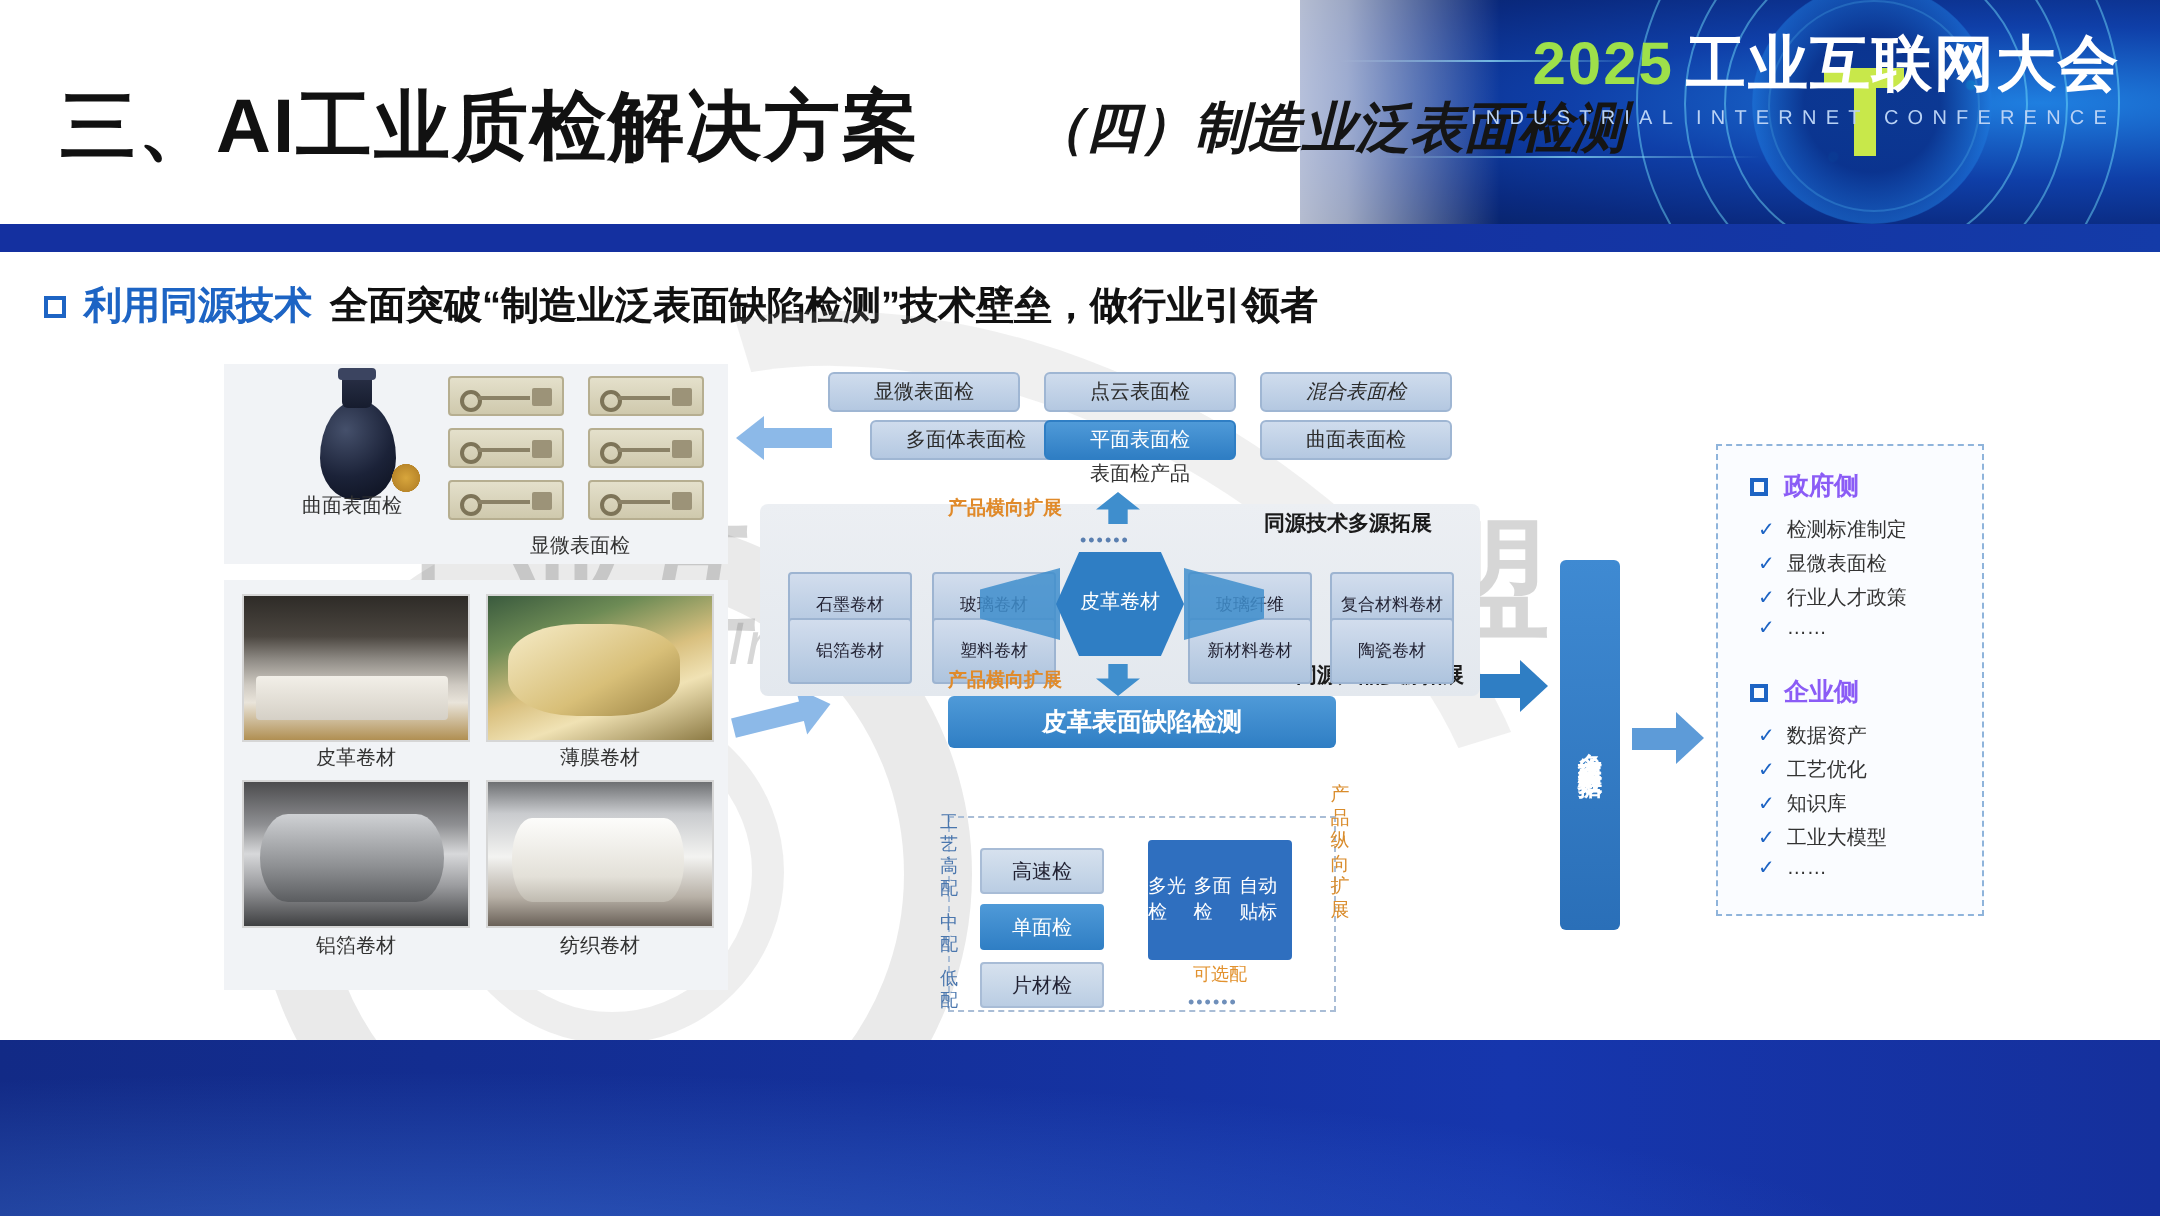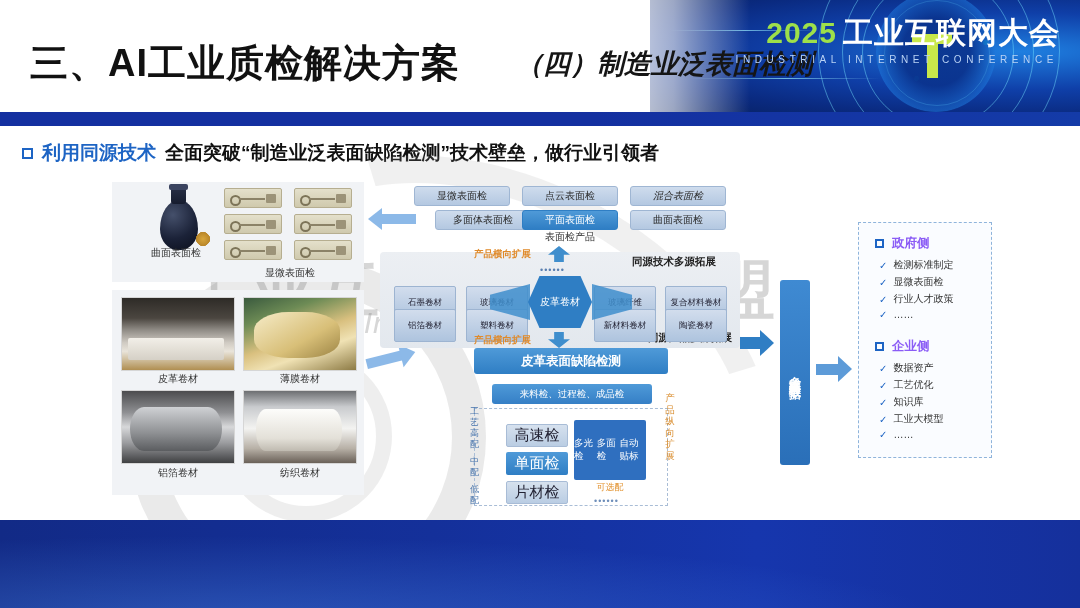--- a/index.html
+++ b/index.html
@@ -129,21 +129,21 @@
   .blue-hdr{position:absolute;left:8px;top:0;width:194px;height:26px;border-radius:3px;
     background:linear-gradient(180deg,#4f9ad8,#2f7ec4);color:#fff;font-size:12.5px;font-weight:bold;
     display:flex;align-items:center;justify-content:center;}
   .blue-sub{position:absolute;left:26px;top:36px;width:160px;height:20px;border-radius:3px;
     background:linear-gradient(180deg,#4f9ad8,#357fc6);color:#fff;font-size:9.5px;
     display:flex;align-items:center;justify-content:center;}
   .dashed-box{position:absolute;left:8px;top:60px;width:194px;height:98px;border:1px dashed #a9bdd6;box-sizing:border-box;}
   .vlabel{position:absolute;width:13px;font-size:9px;color:#4a76ad;line-height:11px;text-align:center;}
   .vl-gy{left:2px;top:58px;}
   .vl-h{left:2px;top:80px;} .vl-m{left:2px;top:108px;} .vl-l{left:2px;top:136px;}
-  .sbox{position:absolute;left:40px;width:62px;height:23px;border-radius:2px;font-size:15px;
+  .sbox{position:absolute;left:24px;width:62px;height:23px;border-radius:2px;font-size:10px;
     display:flex;align-items:center;justify-content:center;}
   .sbox.g{background:linear-gradient(180deg,#d6e1ee,#bacde3);color:#223;border:1px solid #a8bcd6;box-sizing:border-box;}
   .sbox.b{background:linear-gradient(180deg,#4f9ad8,#2f7ec4);color:#fff;}
   .sb1{top:76px;} .sb2{top:104px;} .sb3{top:133px;}
   .optbox{position:absolute;left:108px;top:72px;width:72px;height:60px;background:#2f6fbf;border-radius:2px;
     color:#fff;font-size:9.5px;display:flex;flex-direction:row;align-items:center;justify-content:center;gap:3px;}
   .opt-cap{position:absolute;left:108px;top:133px;width:72px;text-align:center;font-size:9px;color:#e2922f;}
   .low-dots{position:absolute;left:128px;top:148px;font-size:9px;color:#6f8fba;letter-spacing:1px;}
   .vert-orange{position:absolute;left:664px;top:392px;width:12px;font-size:9.5px;color:#d98c2c;line-height:11.5px;text-align:center;}
 
@@ -286,21 +286,20 @@
   <div class="wing wing-r"></div>
   <div class="center-hex">皮革卷材</div>
   <div class="up-arrow"></div>
   <div class="down-arrow"></div>
   <div class="dots-mid">••••••</div>
   <div class="orange-up">产品横向扩展</div>
   <div class="orange-dn">产品横向扩展</div>
 
   <div class="low-zone">
     <div class="blue-hdr">皮革表面缺陷检测</div>
-    <div class="blue-sub">来料检、过程检、成品检</div>
     <div class="dashed-box"></div>
 
     <div class="vlabel vl-gy">工艺</div>
     <div class="vlabel vl-h">高配</div>
     <div class="vlabel vl-m">中配</div>
     <div class="vlabel vl-l">低配</div>
 
     <div class="sbox g sb1">高速检</div>
     <div class="sbox b sb2">单面检</div>
     <div class="sbox g sb3">片材检</div>

